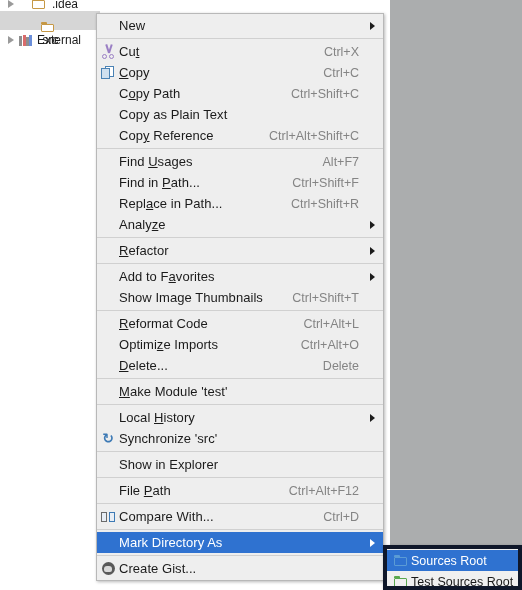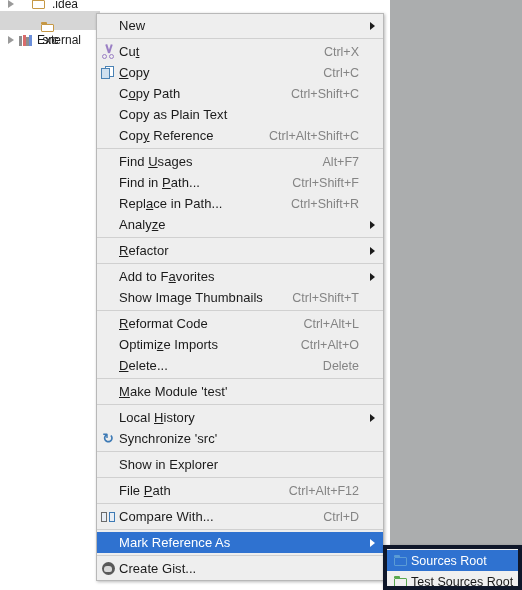--- a/index.html
+++ b/index.html
@@ -568,21 +568,21 @@
       </span>
       <span class="mi-label">Compare With...</span>
       <span class="mi-accel">Ctrl+D</span>
       <span class="mi-arrow"></span>
     </div>
 
     <div class="sep"></div>
 
     <div class="mi selected">
       <span class="mi-icon"></span>
-      <span class="mi-label">Mark Reference As</span>
+      <span class="mi-label">Mark Directory As</span>
       <span class="mi-accel"></span>
       <span class="mi-arrow on"></span>
     </div>
 
     <div class="sep"></div>
 
     <div class="mi">
       <span class="mi-icon">
         <span class="ic ic-gist">
             <i></i>

